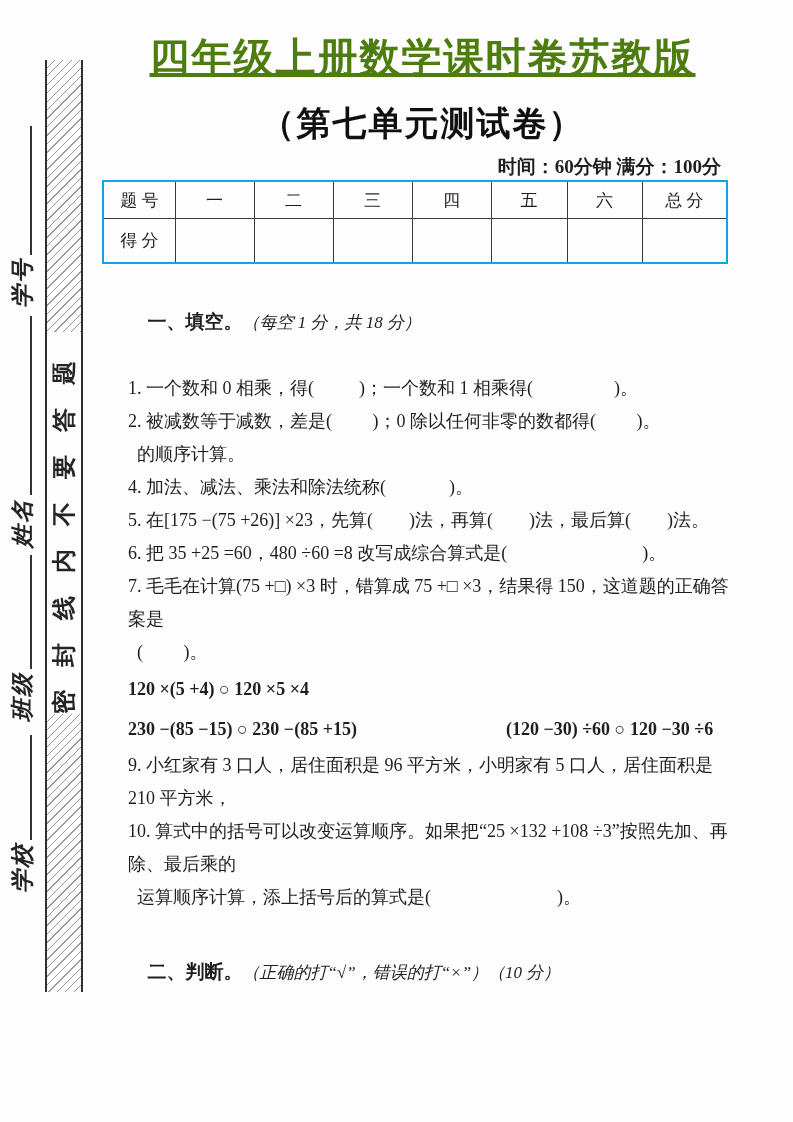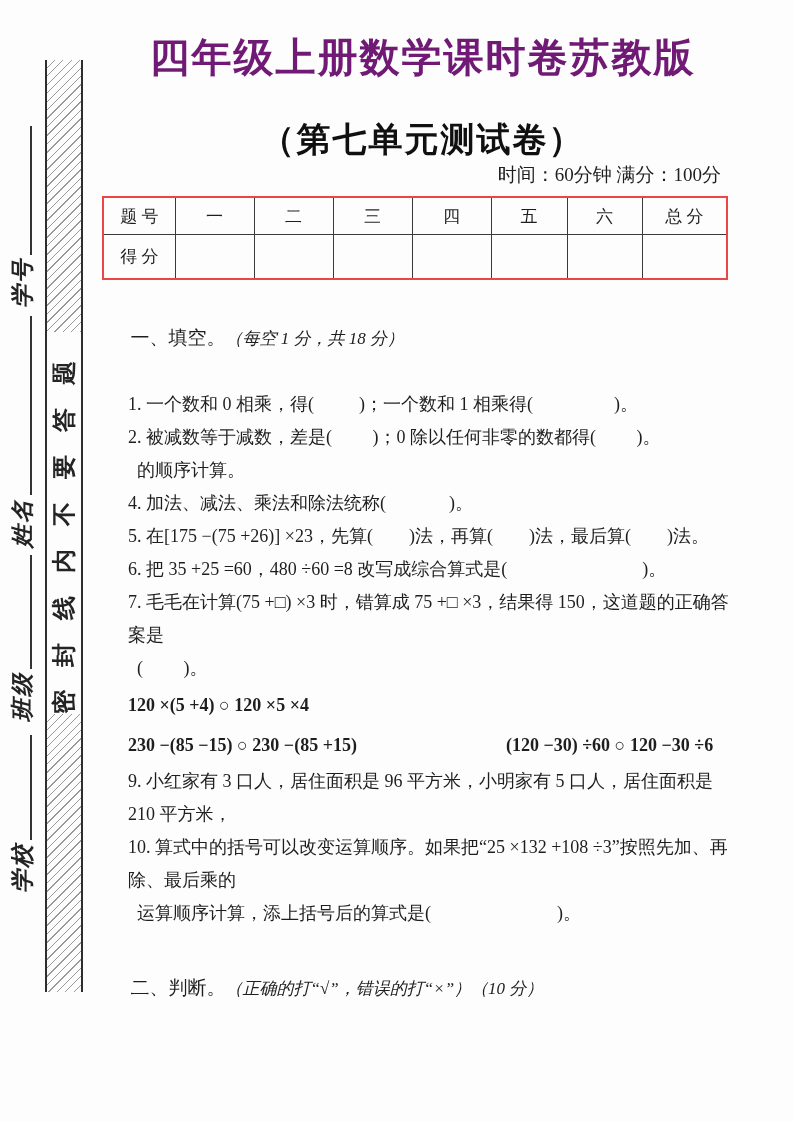--- a/index.html
+++ b/index.html
@@ -32,38 +32,38 @@
   .side-field .fl { white-space:nowrap; letter-spacing:2px; }
   .side-field .fu { flex:1; align-self:flex-end; margin:0 0 5px 3px; border-bottom:2px solid #333; height:0; }
   .f-xuehao { top:308px; width:182px; }
   .f-xingming { top:548px; width:232px; }
   .f-banji { top:722px; width:167px; }
   .f-xuexiao { top:893px; width:158px; }
 
   
   .main { position:absolute; left:102px; top:26px; width:641px; }
   .title {
-    margin:0; text-align:center; color:#701a75;
+    margin:0; text-align:center; color:#4d7c0f;
     font-family:"Liberation Sans", sans-serif; font-weight:900;
-    font-size:40px; line-height:62px; letter-spacing:2px;
+    font-size:40px; line-height:62px; letter-spacing:2px;text-decoration:underline;
   }
   .subtitle {
-    margin:28px 0 0; text-align:center; color:#101010;
+    margin:12px 0 0; text-align:center; color:#101010;
     font-family:"Liberation Sans", sans-serif; font-weight:900;
     font-size:34px; line-height:46px; letter-spacing:2px;
   }
-  .meta { padding-right:22px; text-align:right; font-size:19px; font-weight:normal; }
+  .meta { margin-top:8px; padding-right:22px; text-align:right; font-size:19px; font-weight:bold; }
 
-  table.score { width:624px; margin-top:8px; border-collapse:collapse; table-layout:fixed; border:2px solid #ef4444; }
+  table.score { width:624px; margin-top:0; border-collapse:collapse; table-layout:fixed; border:2px solid #0ea5e9; }
   table.score td { border:1px solid #3a3a3a; text-align:center; font-size:17px; padding:0; }
   table.score tr.r1 td { height:36px; }
   table.score tr.r2 td { height:43px; }
 
   .sec-head { margin-top:8px; line-height:33px; font-size:19px; white-space:pre-wrap; }
-  .sec-title { font-weight:normal; }
+  .sec-title { font-weight:bold;margin-left:17px; }
   .sec-note { font-style:italic; font-size:17px;text-align:center; }
 
   .q { line-height:33px; font-size:18px; padding-left:26px; white-space:pre-wrap; }
   .cont { padding-left:35px; }
   .split { display:flex; justify-content:space-between; padding-right:6px; }
   .cmp-row { display:flex; line-height:40px; font-size:18px; padding-left:26px; white-space:pre-wrap;font-weight:bold; }
   .cmp-l { width:378px; }
 </style>
 </head>
 <body>

